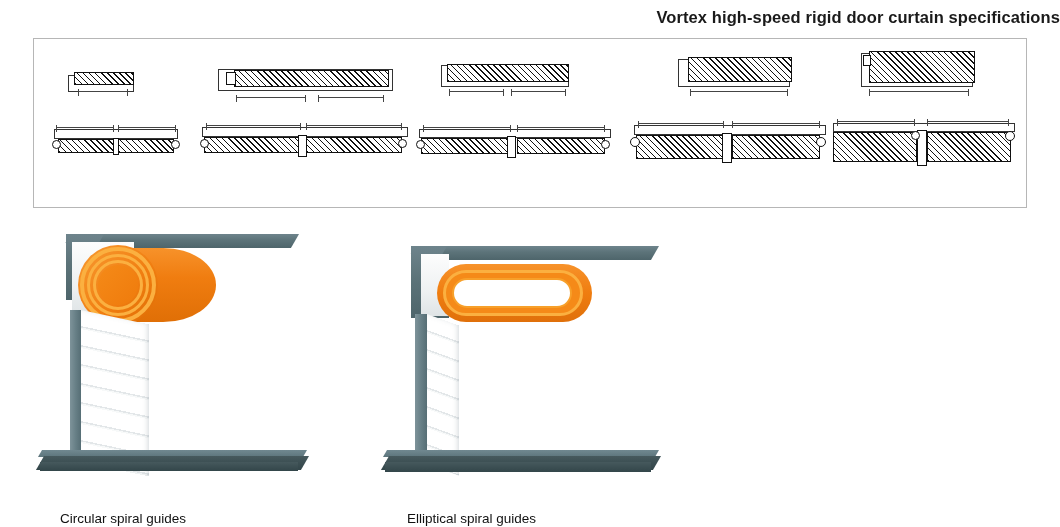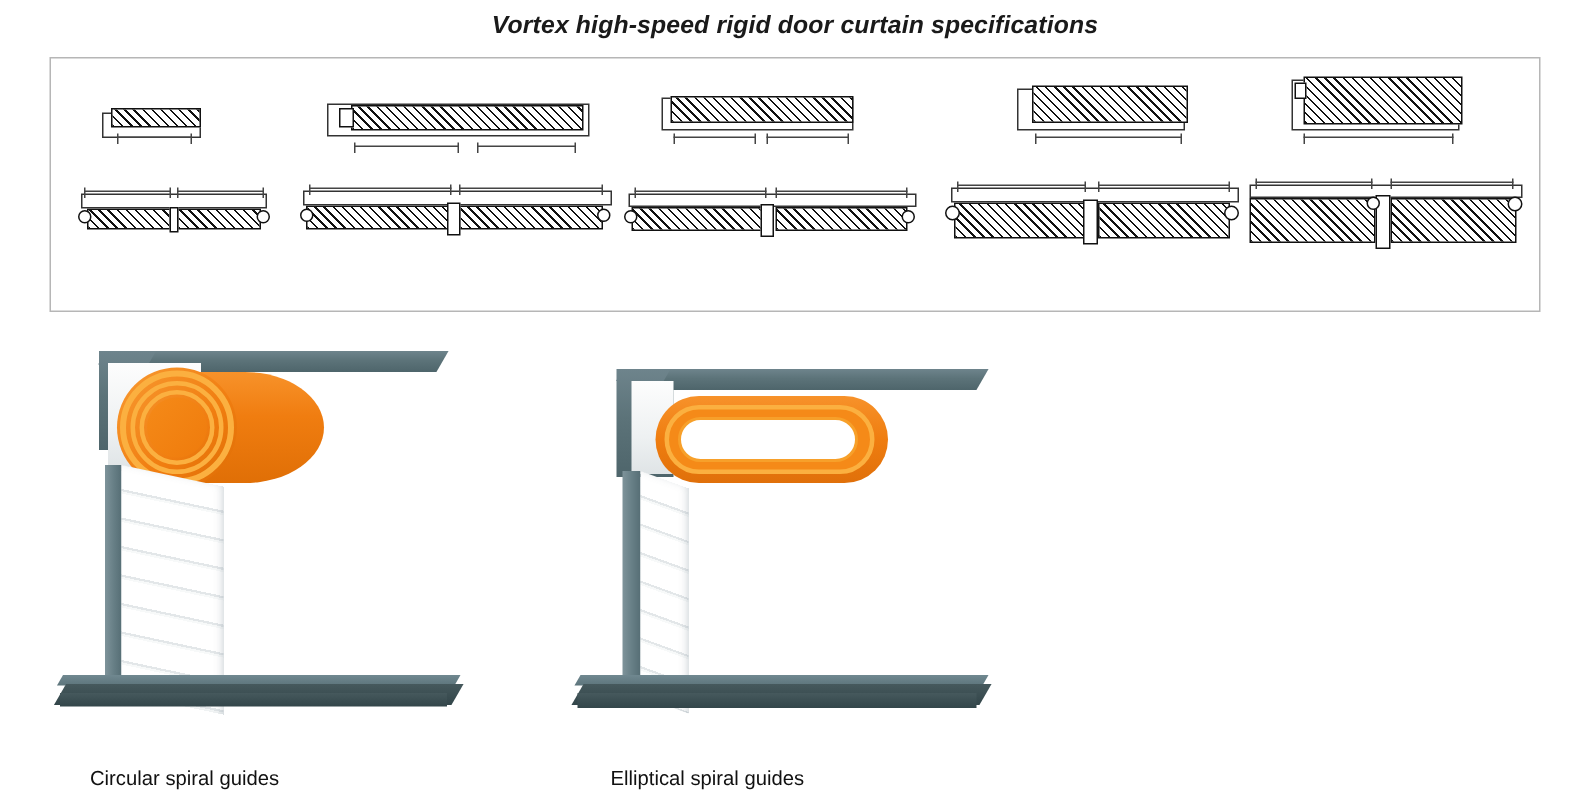--- a/index.html
+++ b/index.html
@@ -14,23 +14,22 @@
     overflow: hidden;
     position: relative;
   }
 
   
   .title-bar {
     width: 100%;
     height: 34px;
     display: flex;
     align-items: center;
-    justify-content: center;
-    box-sizing: border-box;
-    font-style: italic;
+    justify-content: flex-end;
+    box-sizing: border-box;
   }
   .title-text {
     font-size: 16.5px;
     color: #1a1a1a;
     letter-spacing: .1px;
     white-space: nowrap;
   }
   .title-text .t-light { font-weight: 600; }
   .title-text .t-bold  { font-weight: 800; }
 

